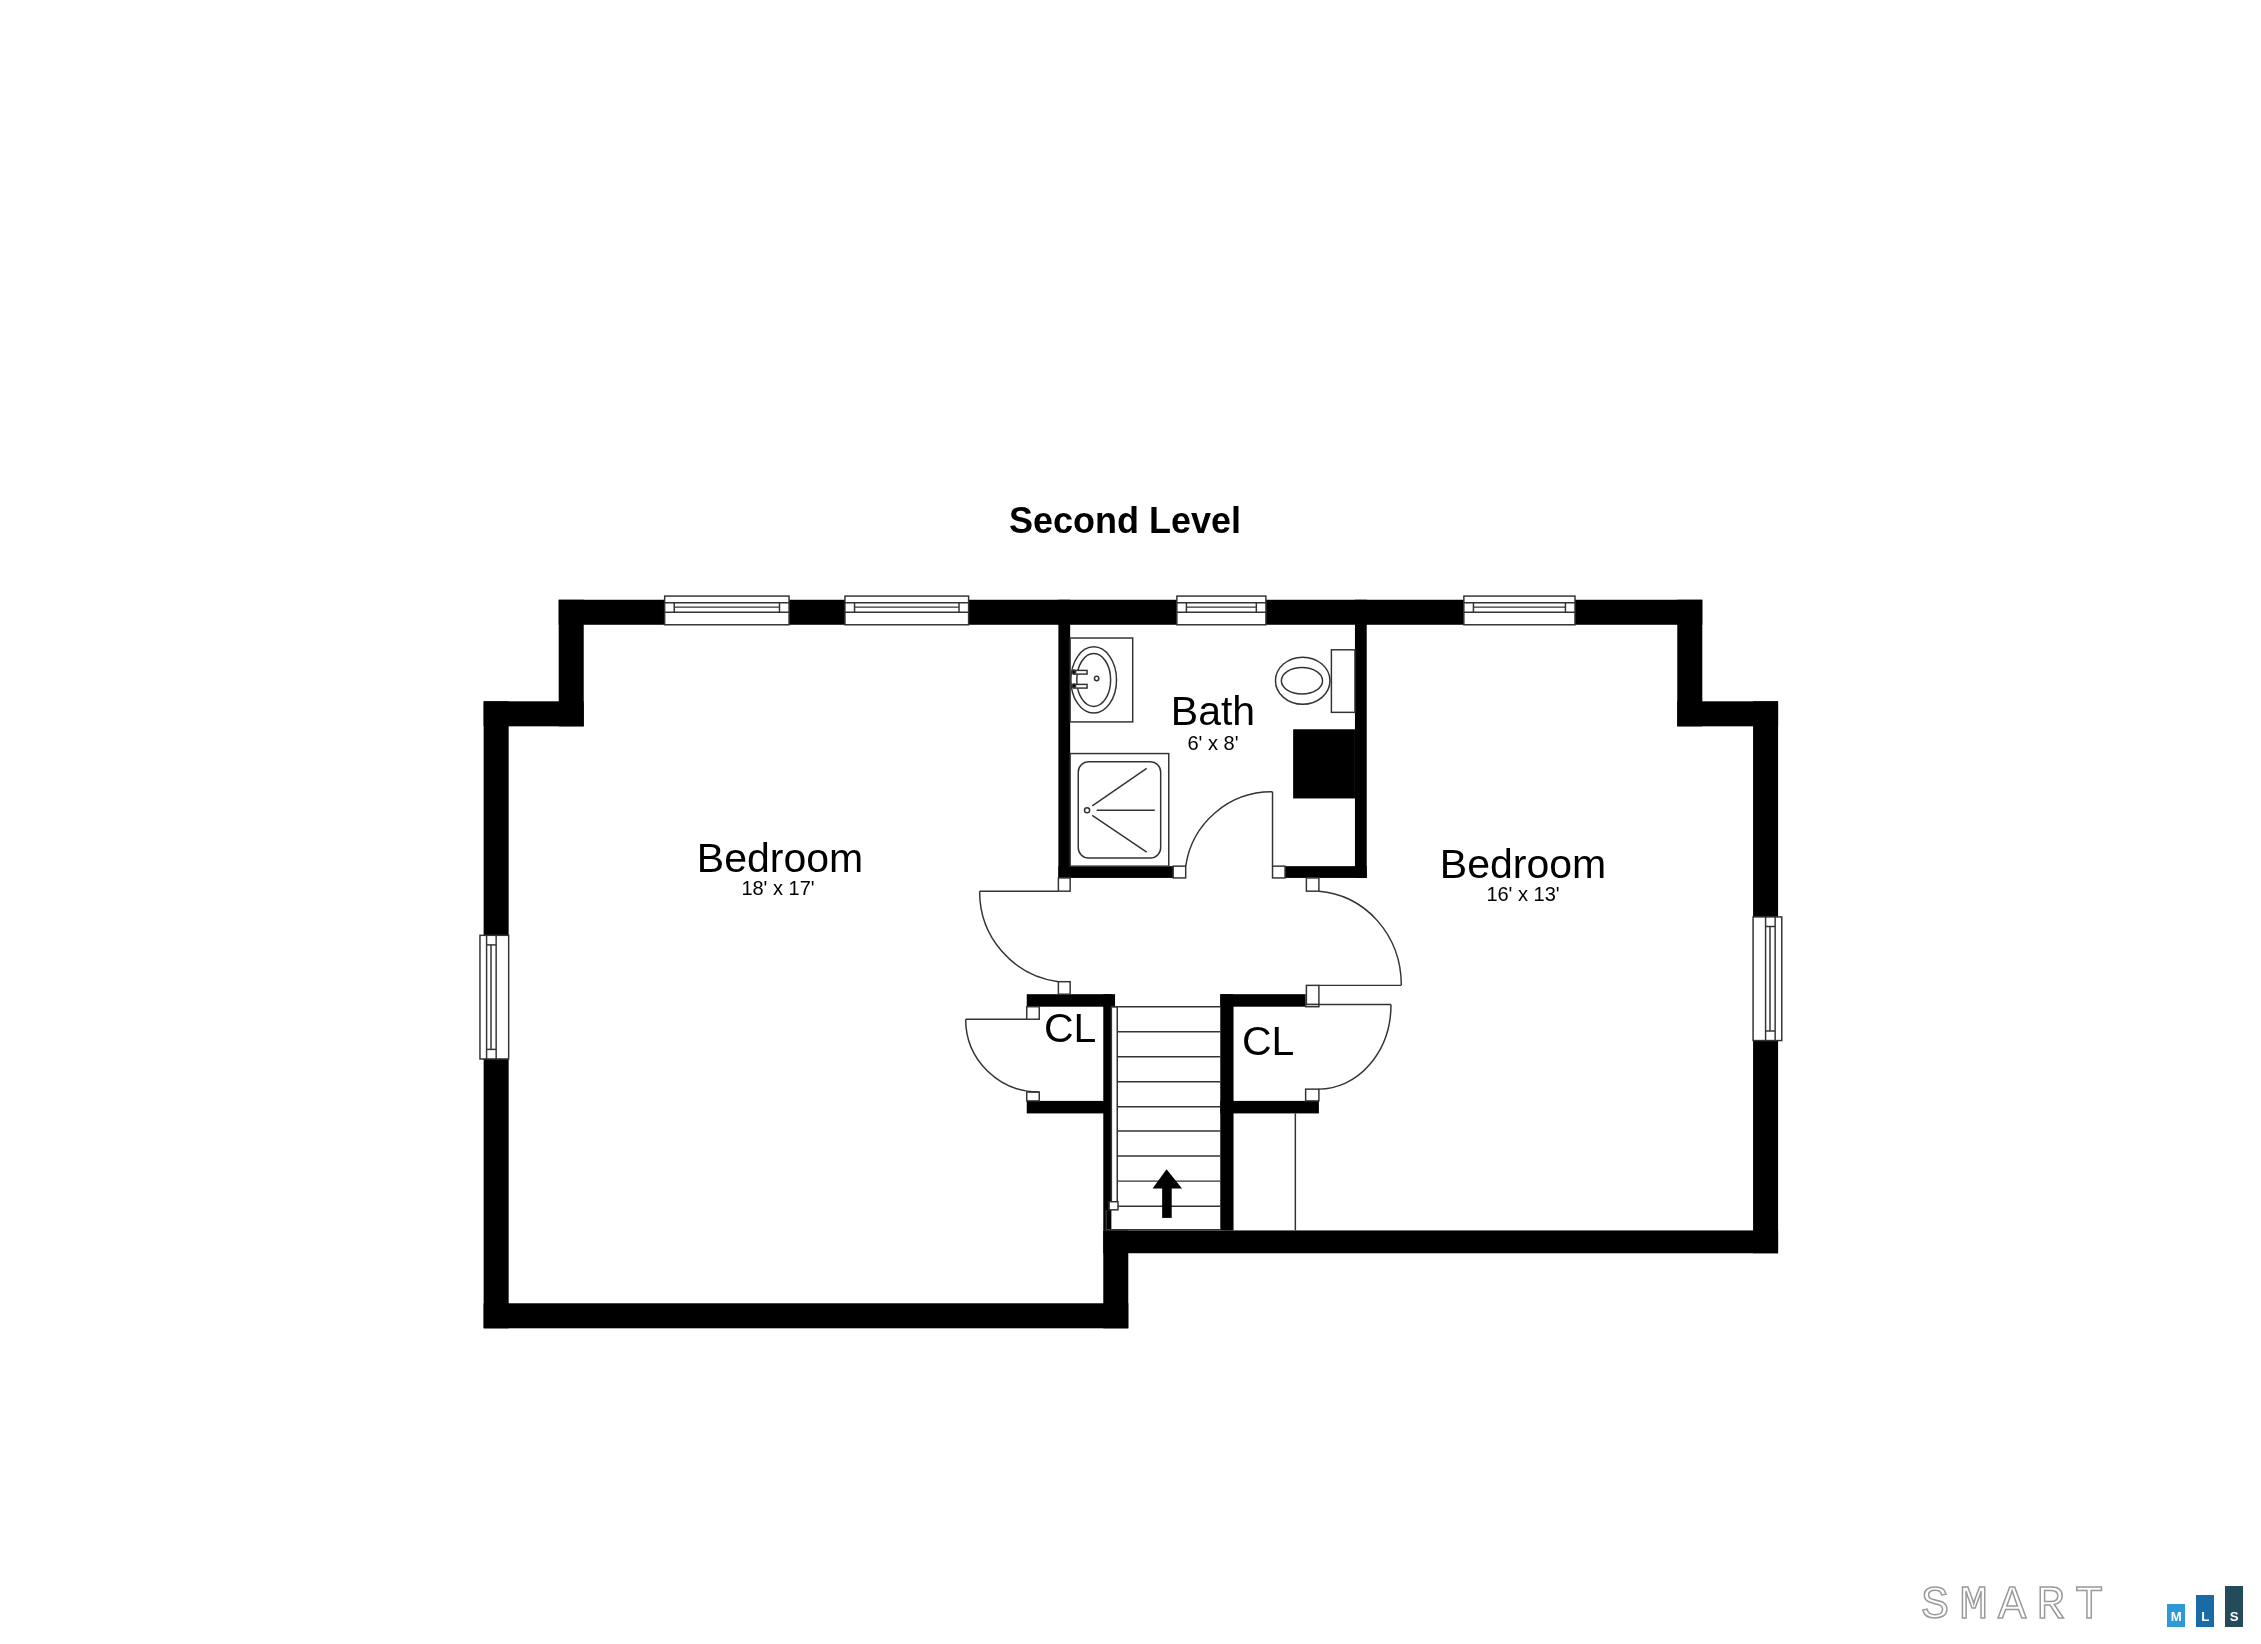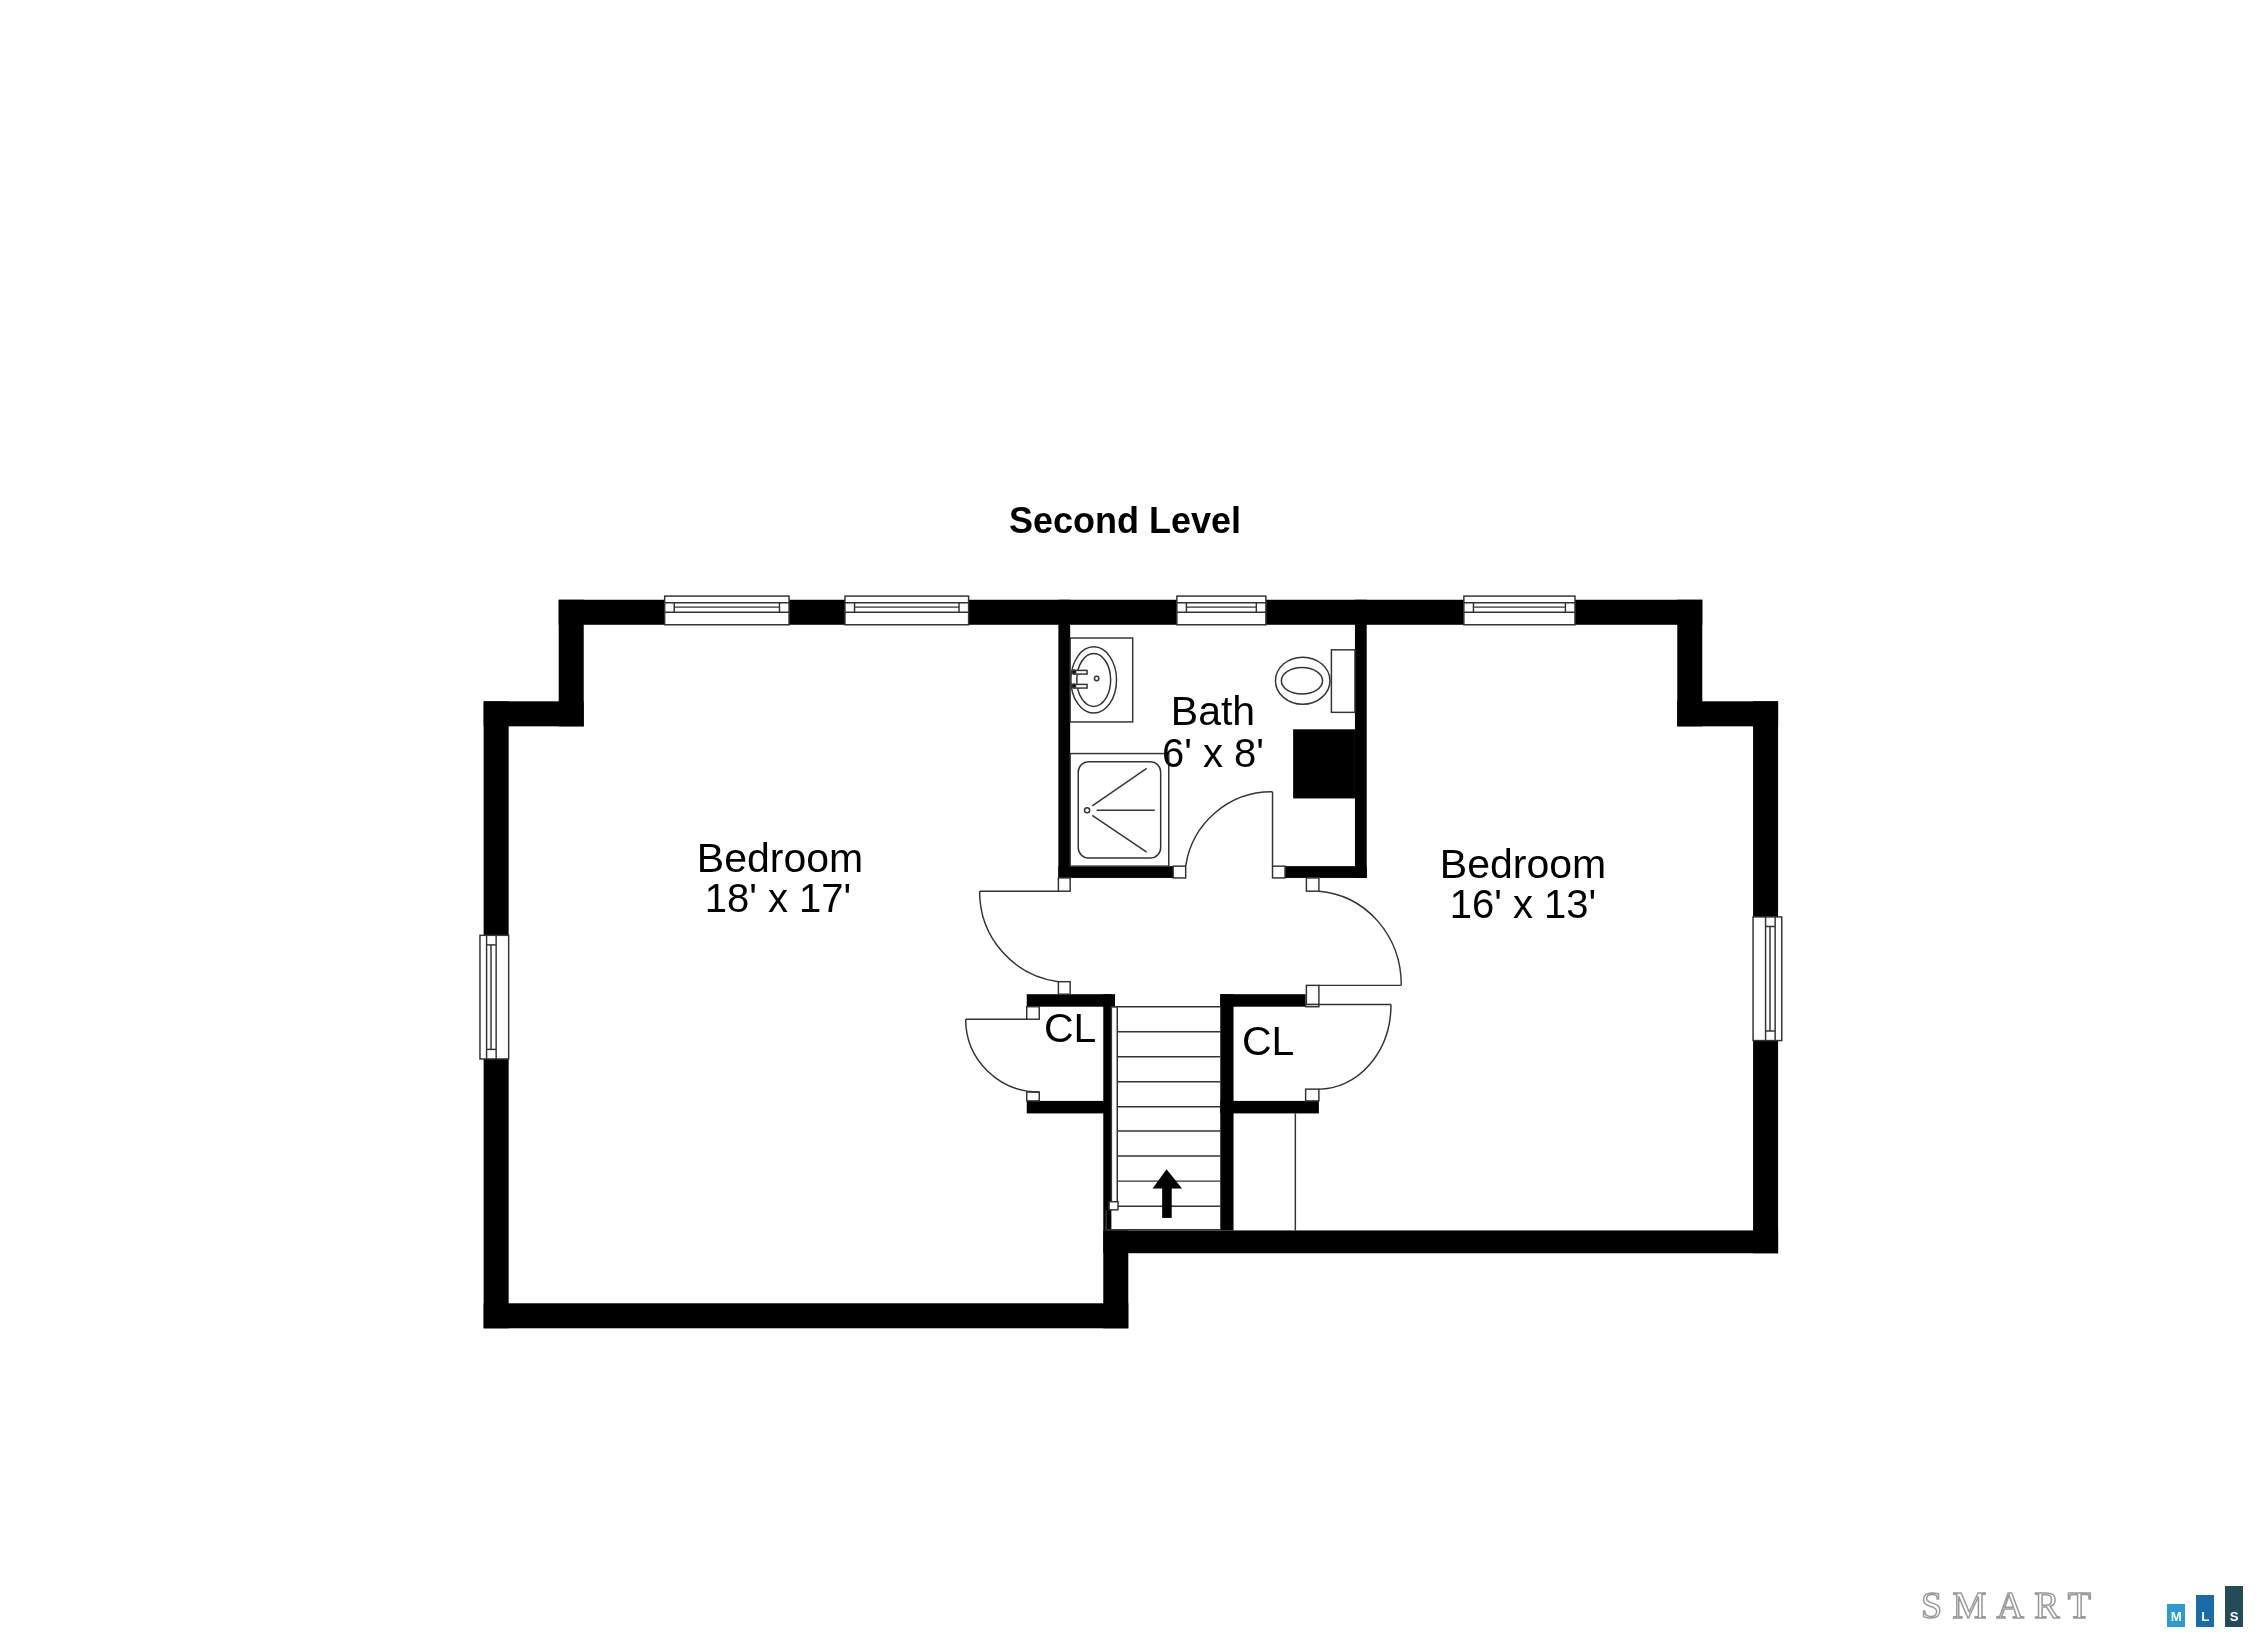--- a/index.html
+++ b/index.html
@@ -1,24 +1,24 @@
 <!DOCTYPE html>
 <html style="font-size:11.8px"><head>
 <meta charset="utf-8">
 <style>
   html, body { margin: 0; padding: 0; background: #ffffff; }
   body { width: 2261px; height: 1644px; position: relative; overflow: hidden; }
   #plan { position: absolute; left: 0; top: 0; }
   .lbl { position: absolute; font-family: "Liberation Sans", sans-serif; color: #000; white-space: nowrap; transform: translateX(-50%); line-height: 1; }
   .title { font-size: 36px; font-weight: bold; }
   .room-name { font-size: 41px; font-weight: normal; }
-  .room-dim { font-size: 40px; font-weight: normal; }
+  .room-dim { font-size: 20px; font-weight: normal; }
   .cl { font-size: 41px; font-weight: normal; transform: none; }
   .logo { position: absolute; left: 1921px; top: 1581px; width: 328px; height: 49px; }
-  .logo-word { position: absolute; left: 0; top: 0; font-family: Liberation Serif, serif; font-size: 38px; line-height: 49px; letter-spacing: 10.3px; color: #ffffff; -webkit-text-stroke: 1.5px #9a9a9a; font-weight: normal; }
+  .logo-word { position: absolute; left: 0; top: 0; font-family: Liberation Mono, monospace; font-size: 47px; line-height: 49px; letter-spacing: 10.3px; color: #ffffff; -webkit-text-stroke: 1.5px #9a9a9a; font-weight: normal; }
   .bar { position: absolute; bottom: 2.9px; width: 18.4px; color: #fff; font-family: "Liberation Sans", sans-serif; font-weight: bold; font-size: 13.2px; text-align: center; line-height: 19px; display: flex; align-items: flex-end; justify-content: center; padding-bottom: 1.5px; box-sizing: border-box; }
 </style>
 </head>
 <body>
 
 <svg id="plan" width="2261" height="1644" viewBox="0 0 3072 2234" xmlns="http://www.w3.org/2000/svg">
   <g fill="#000">
 
     <rect x="759" y="815" width="1554" height="34"></rect>
 

